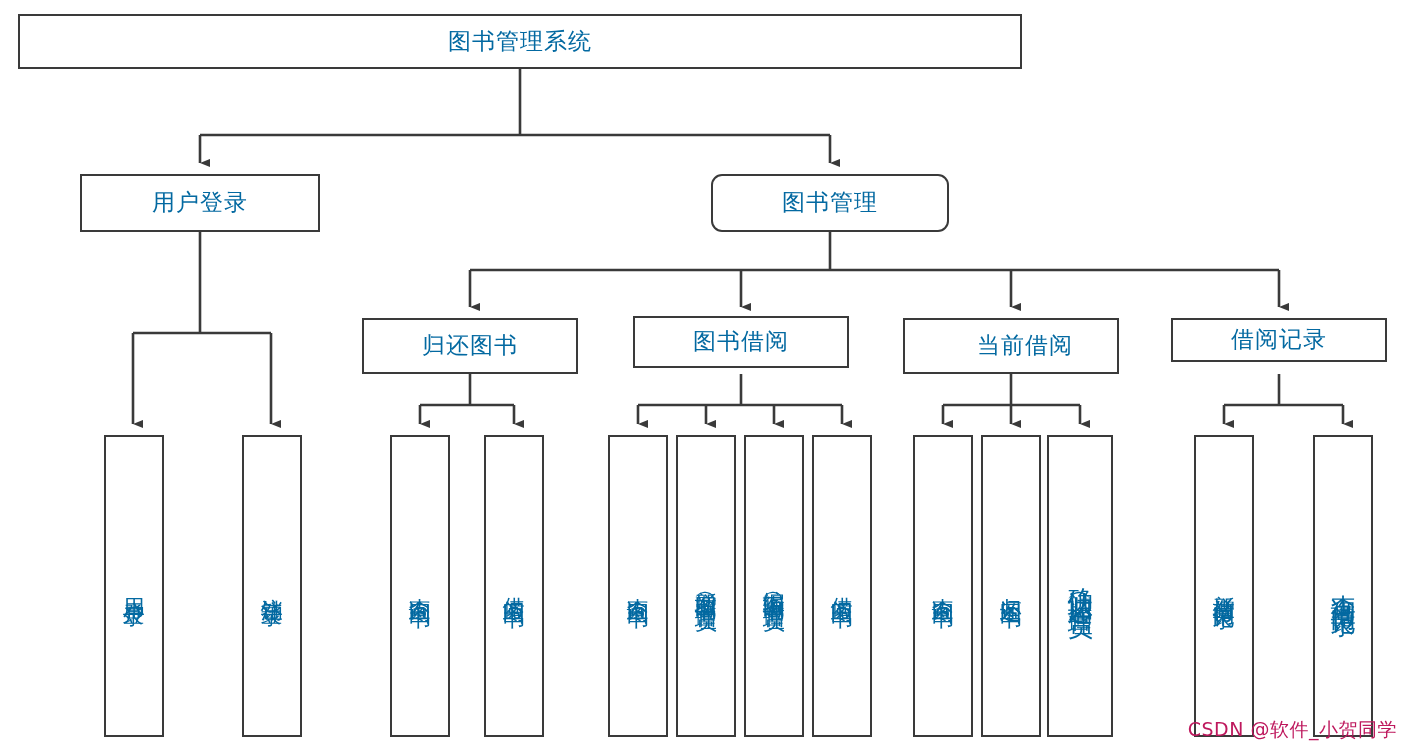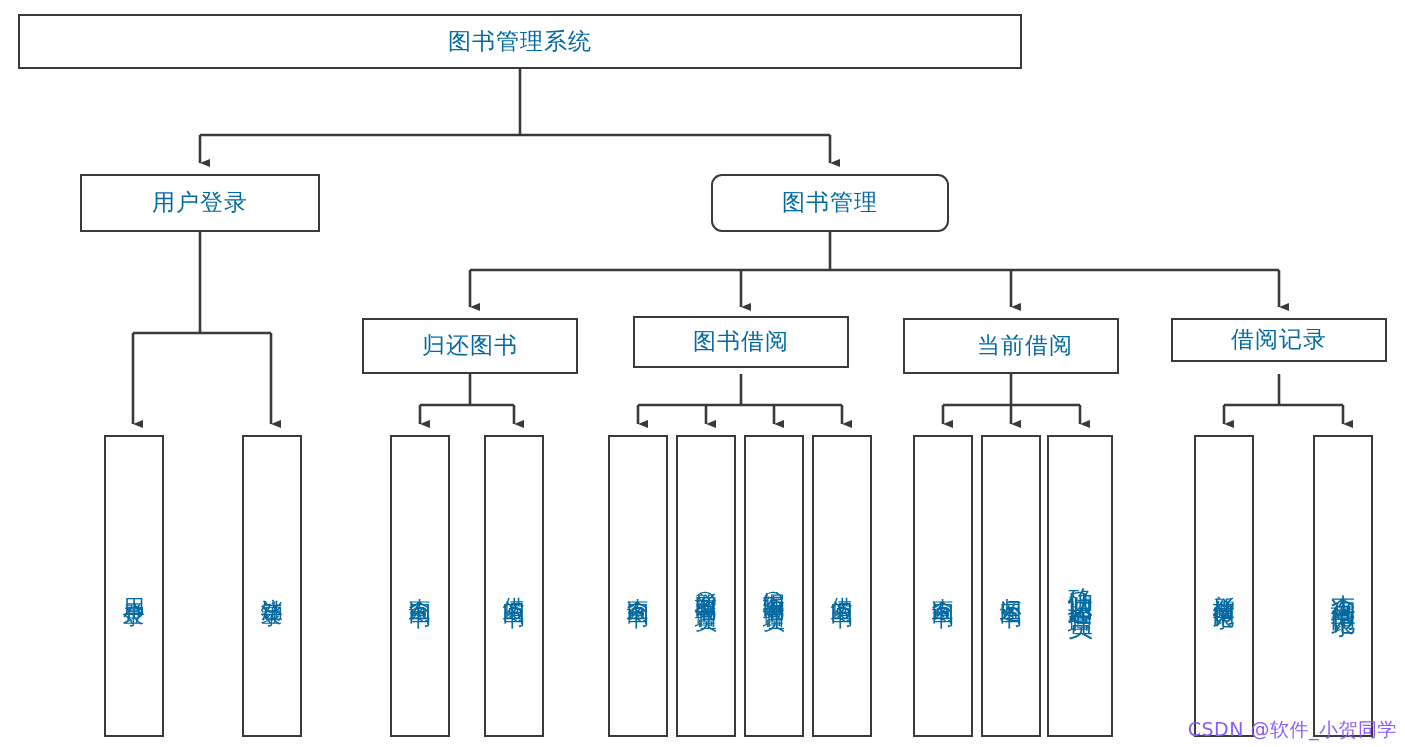--- a/index.html
+++ b/index.html
@@ -52,21 +52,21 @@
   }
   .node.vert.big {
     font-size: 25px;
     letter-spacing: 4px;
   }
   .watermark {
     position: absolute;
     right: 8px;
     bottom: 4px;
     font-size: 19px;
-    color: #8b5cf6;
+    color: #be185d;
     white-space: nowrap;
     letter-spacing: 0.5px;
   }
 </style>
 </head>
 <body>
 
 <div id="diagram-root">
 
   <svg class="connectors" viewBox="0 0 1405 747" xmlns="http://www.w3.org/2000/svg">

